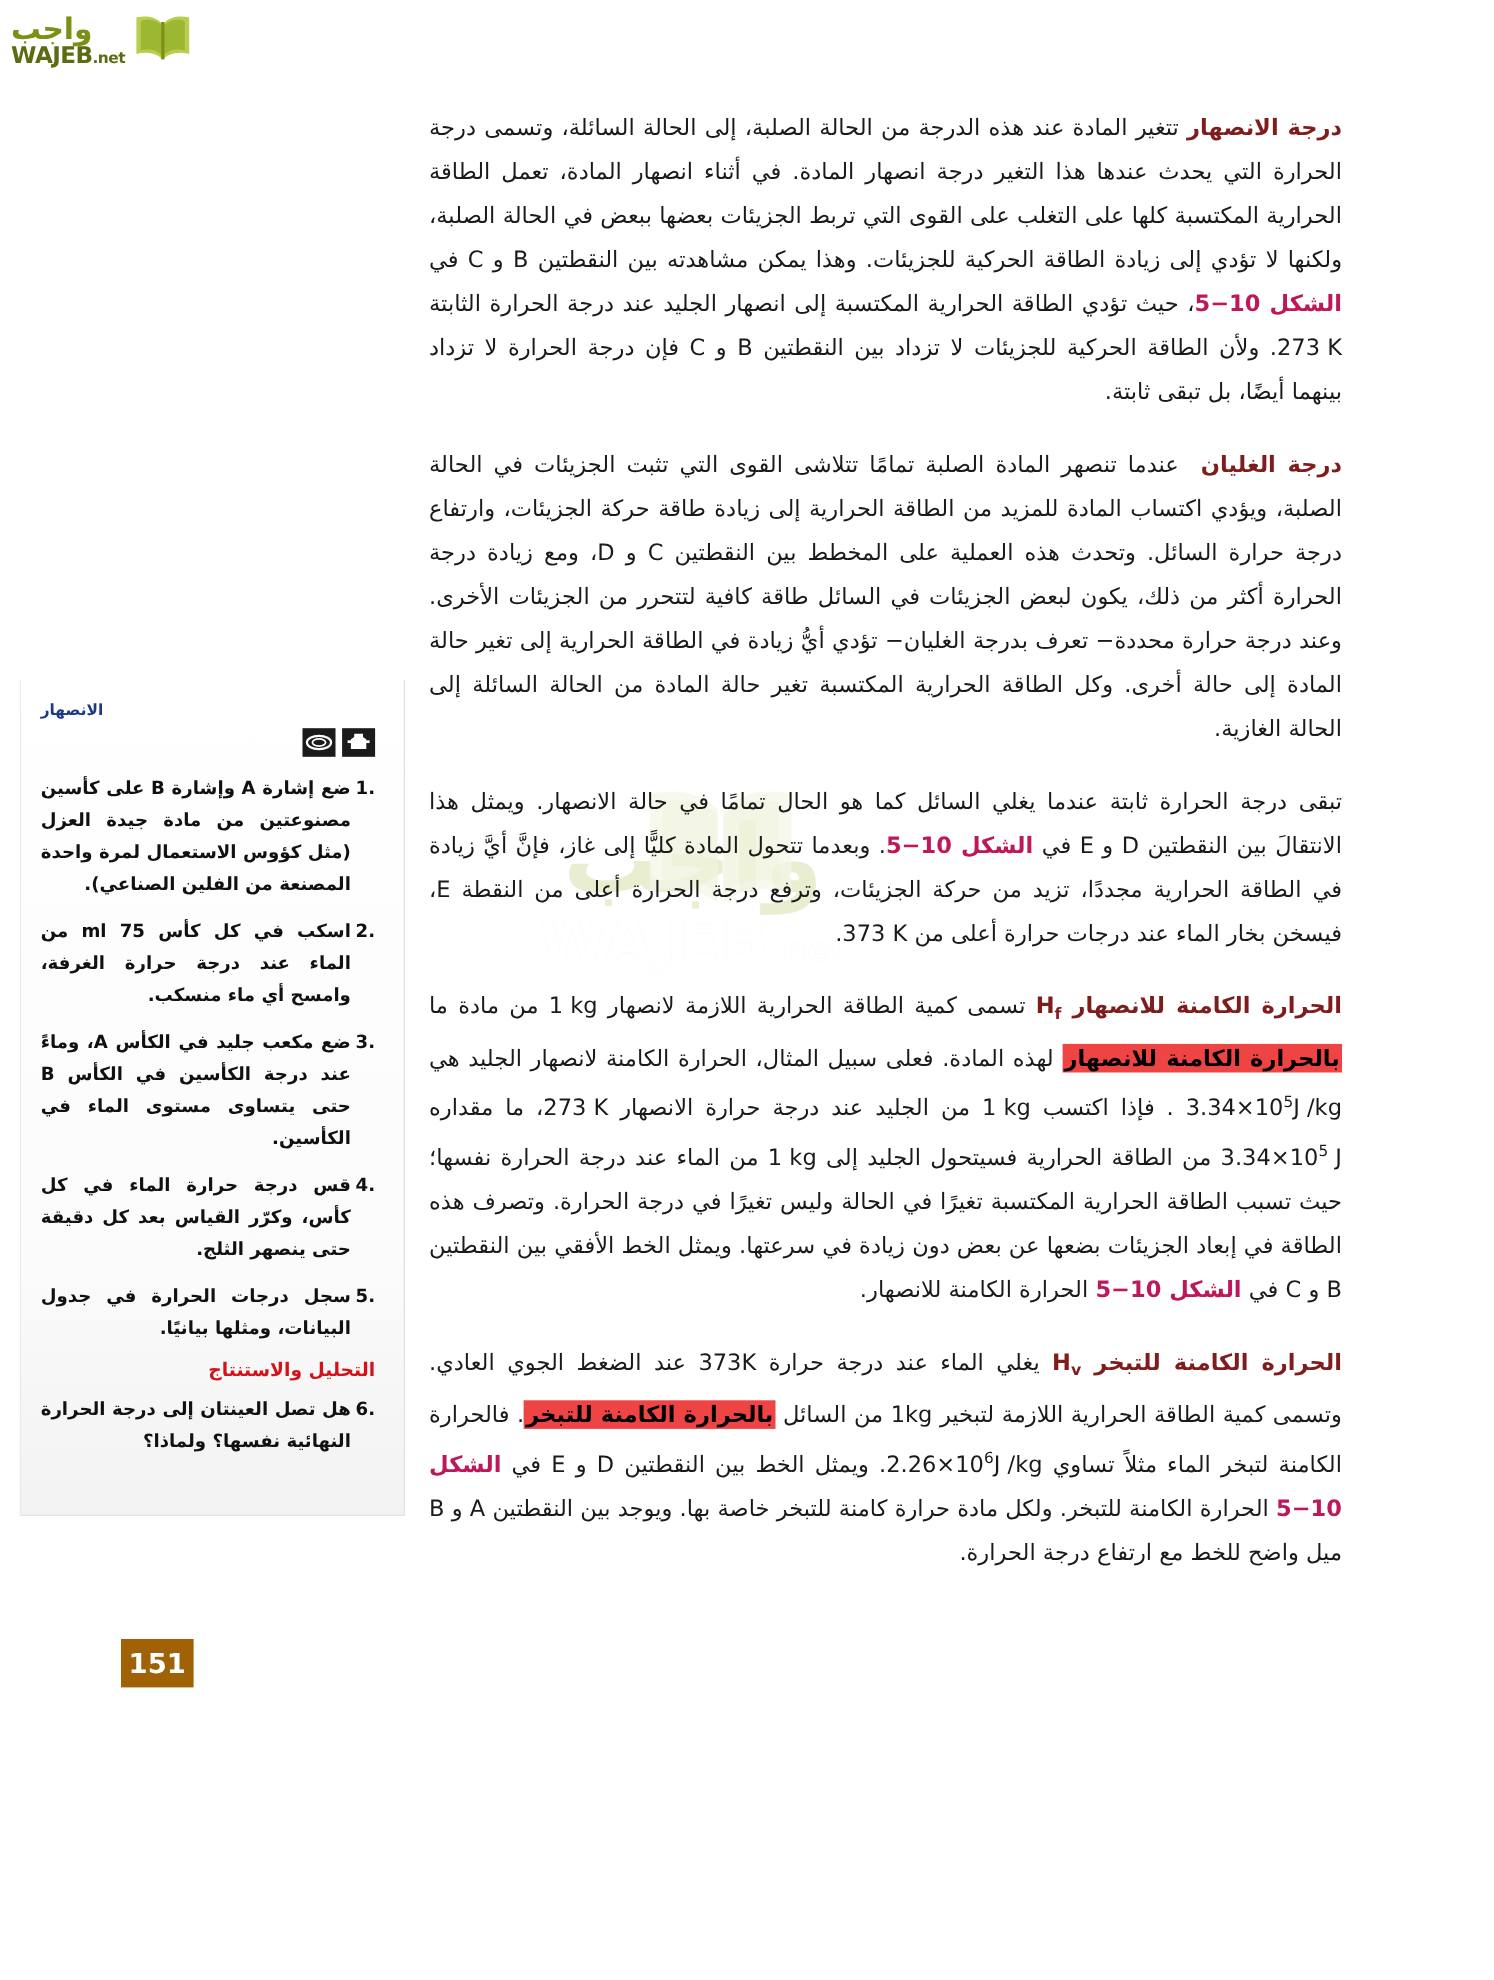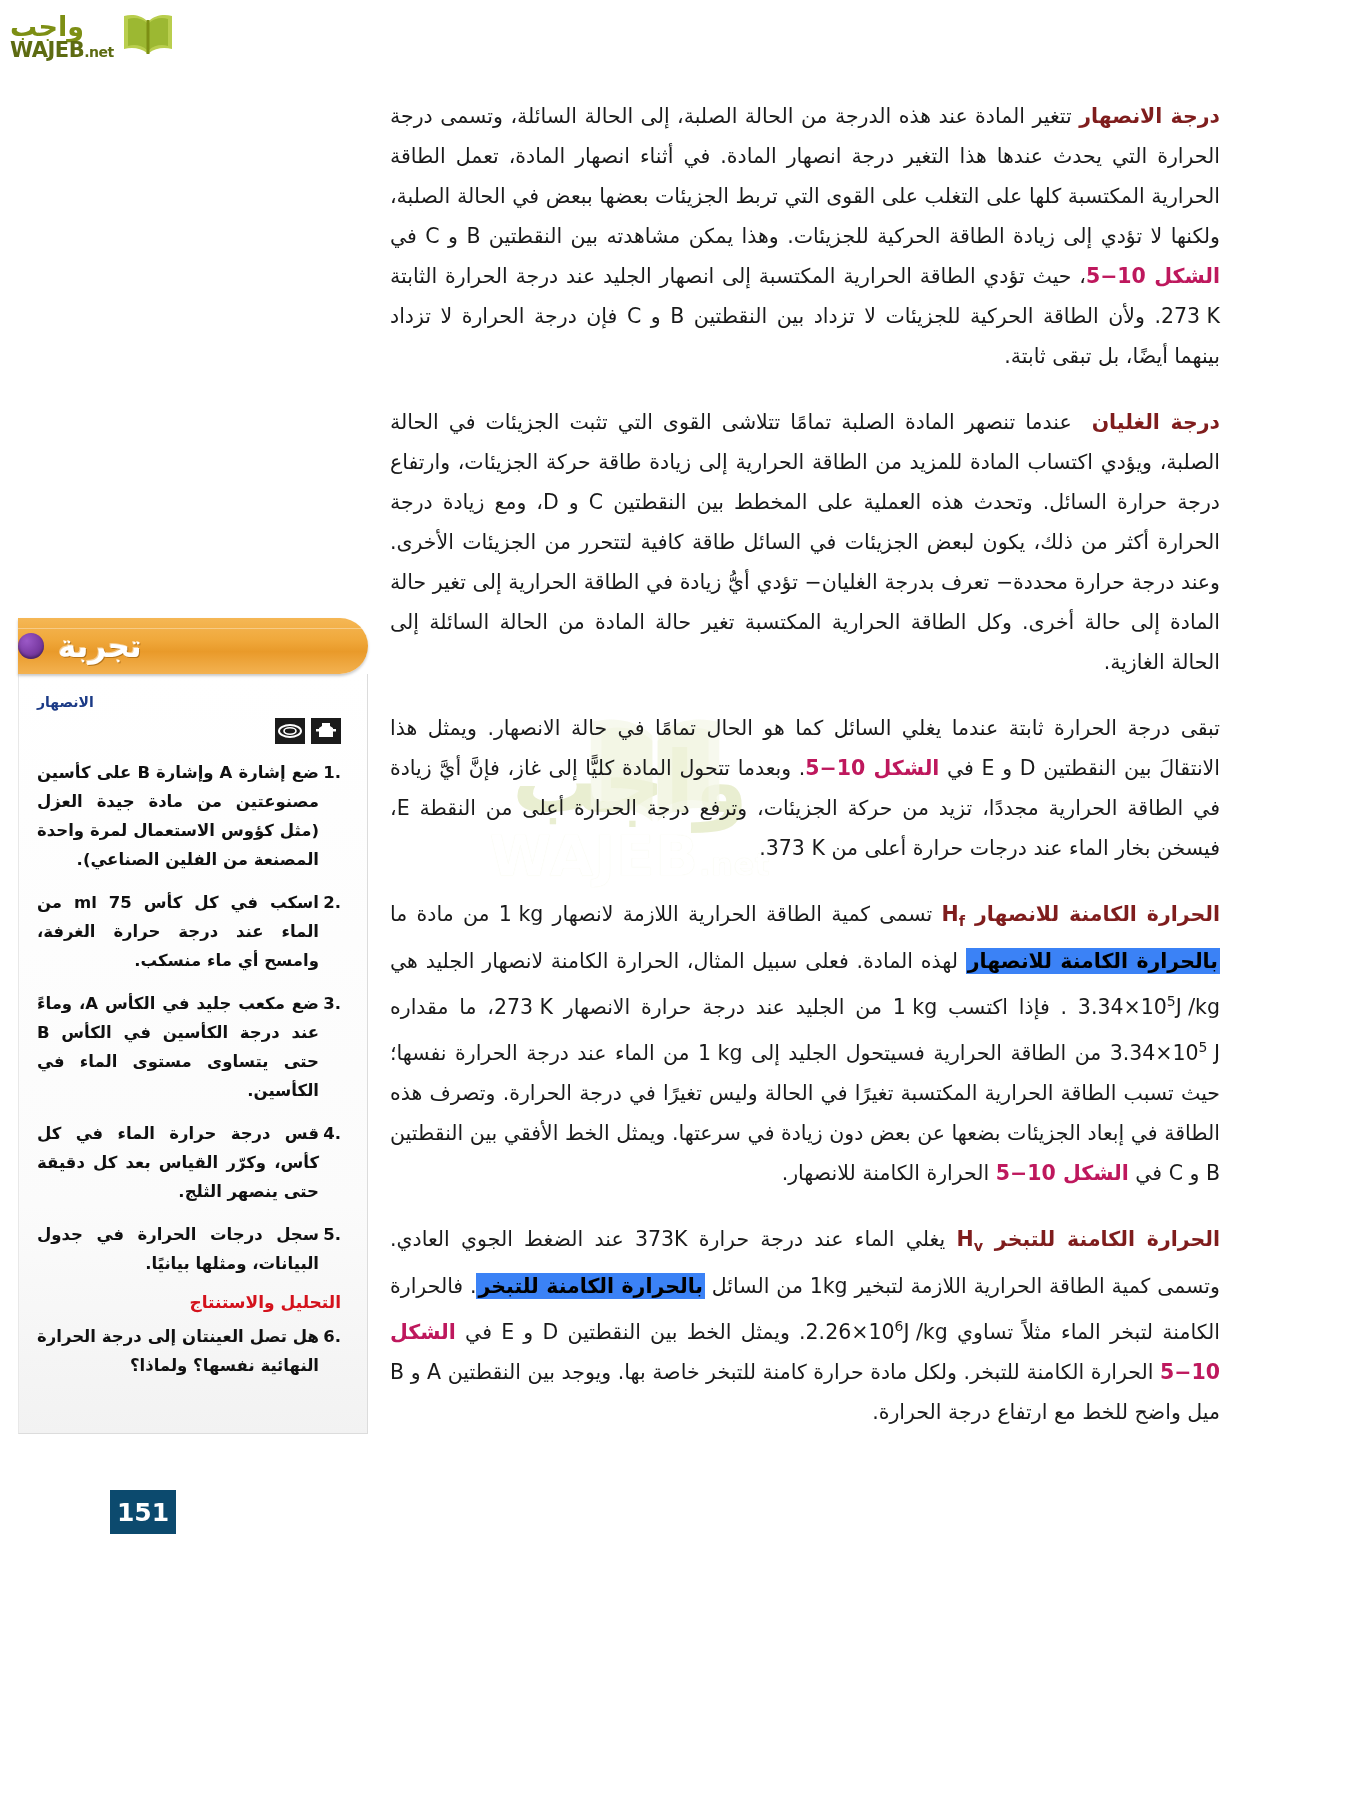--- a/index.html
+++ b/index.html
@@ -108,21 +108,21 @@
     color: #1a1a1a;
     text-align: justify;
     text-justify: inter-word;
   }
   .term {
     color: #7f1d1d;
     font-weight: bold;
   }
   .bold-ref { font-weight: bold; color: #be185d; }
   .hl {
-    background: #3b82f6;
+    background: #ef4444;
     font-weight: bold;
     color: #000;
     padding: 1px 2px;
   }
   .sub { font-size: 0.7em; vertical-align: sub; }
   .sup { font-size: 0.68em; vertical-align: super; }
   .ltr { direction: ltr; unicode-bidi: embed; display: inline-block; }
 
   
   #experiment-box {
@@ -233,21 +233,21 @@
     margin: 14px 0 10px 0;
   }
 
   
   #page-number {
     position: absolute;
     left: 110px;
     top: 1490px;
     width: 66px;
     height: 44px;
-    background: #0c4a6e;
+    background: #a16207;
     color: #ffffff;
     font-size: 25px;
     font-weight: bold;
     display: flex;
     align-items: center;
     justify-content: center;
     z-index: 4;
     direction: ltr;
   }
 </style>
@@ -286,24 +286,20 @@
 <div id="main-column">
   <p><span class="term">درجة الانصهار</span> تتغير المادة عند هذه الدرجة من الحالة الصلبة، إلى الحالة السائلة، وتسمى درجة الحرارة التي يحدث عندها هذا التغير درجة انصهار المادة. في أثناء انصهار المادة، تعمل الطاقة الحرارية المكتسبة كلها على التغلب على القوى التي تربط الجزيئات بعضها ببعض في الحالة الصلبة، ولكنها لا تؤدي إلى زيادة الطاقة الحركية للجزيئات. وهذا يمكن مشاهدته بين النقطتين <span class="ltr">B</span> و <span class="ltr">C</span> في <span class="bold-ref">الشكل <span class="ltr">5−10</span></span>، حيث تؤدي الطاقة الحرارية المكتسبة إلى انصهار الجليد عند درجة الحرارة الثابتة <span class="ltr">273 K</span>. ولأن الطاقة الحركية للجزيئات لا تزداد بين النقطتين <span class="ltr">B</span> و <span class="ltr">C</span> فإن درجة الحرارة لا تزداد بينهما أيضًا، بل تبقى ثابتة.</p>
   <p><span class="term">درجة الغليان</span>&nbsp; عندما تنصهر المادة الصلبة تمامًا تتلاشى القوى التي تثبت الجزيئات في الحالة الصلبة، ويؤدي اكتساب المادة للمزيد من الطاقة الحرارية إلى زيادة طاقة حركة الجزيئات، وارتفاع درجة حرارة السائل. وتحدث هذه العملية على المخطط بين النقطتين <span class="ltr">C</span> و <span class="ltr">D</span>، ومع زيادة درجة الحرارة أكثر من ذلك، يكون لبعض الجزيئات في السائل طاقة كافية لتتحرر من الجزيئات الأخرى. وعند درجة حرارة محددة− تعرف بدرجة الغليان− تؤدي أيُّ زيادة في الطاقة الحرارية إلى تغير حالة المادة إلى حالة أخرى. وكل الطاقة الحرارية المكتسبة تغير حالة المادة من الحالة السائلة إلى الحالة الغازية.</p>
   <p>تبقى درجة الحرارة ثابتة عندما يغلي السائل كما هو الحال تمامًا في حالة الانصهار. ويمثل هذا الانتقالَ بين النقطتين <span class="ltr">D</span> و <span class="ltr">E</span> في <span class="bold-ref">الشكل <span class="ltr">5−10</span></span>. وبعدما تتحول المادة كليًّا إلى غاز، فإنَّ أيَّ زيادة في الطاقة الحرارية مجددًا، تزيد من حركة الجزيئات، وترفع درجة الحرارة أعلى من النقطة <span class="ltr">E</span>، فيسخن بخار الماء عند درجات حرارة أعلى من <span class="ltr">373 K</span>.</p>
   <p><span class="term">الحرارة الكامنة للانصهار <span class="ltr">H<span class="sub">f</span></span></span> تسمى كمية الطاقة الحرارية اللازمة لانصهار <span class="ltr">1 kg</span> من مادة ما <span class="hl">بالحرارة الكامنة للانصهار</span> لهذه المادة. فعلى سبيل المثال، الحرارة الكامنة لانصهار الجليد هي <span class="ltr">3.34×10<span class="sup">5</span>J /kg</span> . فإذا اكتسب <span class="ltr">1 kg</span> من الجليد عند درجة حرارة الانصهار <span class="ltr">273 K</span>، ما مقداره <span class="ltr">3.34×10<span class="sup">5</span> J</span> من الطاقة الحرارية فسيتحول الجليد إلى <span class="ltr">1 kg</span> من الماء عند درجة الحرارة نفسها؛ حيث تسبب الطاقة الحرارية المكتسبة تغيرًا في الحالة وليس تغيرًا في درجة الحرارة. وتصرف هذه الطاقة في إبعاد الجزيئات بضعها عن بعض دون زيادة في سرعتها. ويمثل الخط الأفقي بين النقطتين <span class="ltr">B</span> و <span class="ltr">C</span> في <span class="bold-ref">الشكل <span class="ltr">5−10</span></span> الحرارة الكامنة للانصهار.</p>
   <p><span class="term">الحرارة الكامنة للتبخر <span class="ltr">H<span class="sub">v</span></span></span> يغلي الماء عند درجة حرارة <span class="ltr">373K</span> عند الضغط الجوي العادي. وتسمى كمية الطاقة الحرارية اللازمة لتبخير <span class="ltr">1kg</span> من السائل <span class="hl">بالحرارة الكامنة للتبخر</span>. فالحرارة الكامنة لتبخر الماء مثلاً تساوي <span class="ltr">2.26×10<span class="sup">6</span>J /kg</span>. ويمثل الخط بين النقطتين <span class="ltr">D</span> و <span class="ltr">E</span> في <span class="bold-ref">الشكل <span class="ltr">5−10</span></span> الحرارة الكامنة للتبخر. ولكل مادة حرارة كامنة للتبخر خاصة بها. ويوجد بين النقطتين <span class="ltr">A</span> و <span class="ltr">B</span> ميل واضح للخط مع ارتفاع درجة الحرارة.</p>
 </div>
 
 <div id="experiment-box">
 
-  <div id="exp-banner">
-    <span class="exp-dot"></span>
-    <span class="exp-title">تجربة</span>
-  </div>
 
   <div id="exp-body">
 
     <div class="exp-subtitle">الانصهار</div>
 
     <div class="safety-icons">
       <span class="safety-icon">
         <svg width="24" height="20" viewBox="0 0 24 20" xmlns="http://www.w3.org/2000/svg">
           <path d="M8 2 h8 v3 l3 2 v9 h-14 v-9 l3 -2 z" fill="#ffffff"></path>
           <rect x="2" y="8" width="5" height="2.5" fill="#ffffff"></rect>

